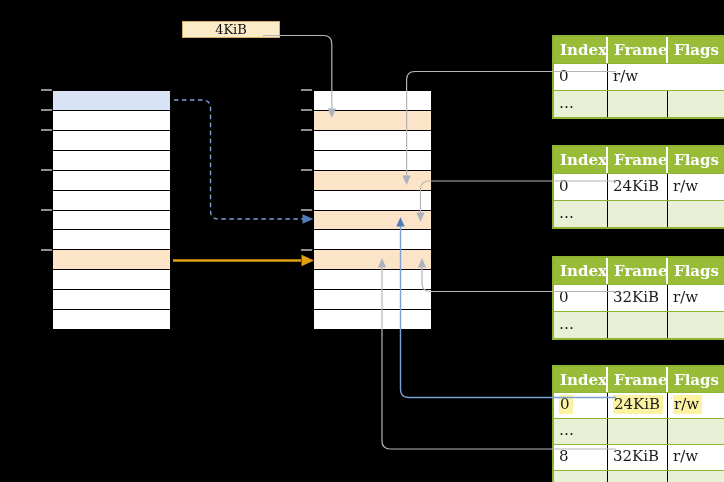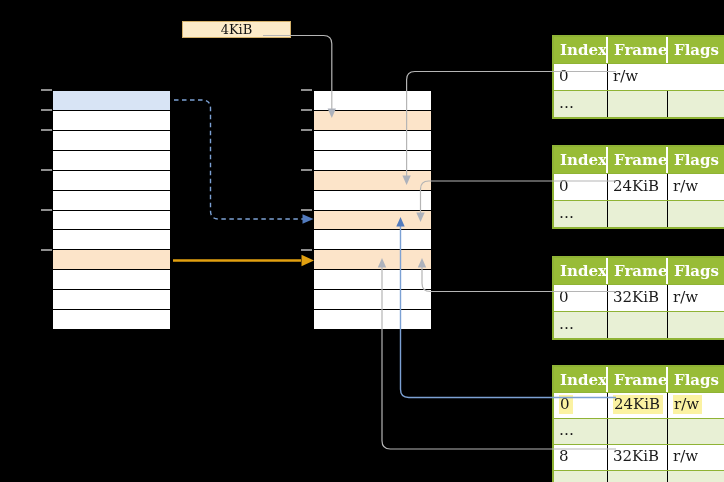--- a/index.html
+++ b/index.html
@@ -12,21 +12,21 @@
     position:absolute;top:90px;width:119px;height:240px;background:#fff;
     border:1px solid #000;box-sizing:border-box;display:flex;flex-direction:column;
   }
   .btable .brow{flex:1;border-bottom:1px solid #000;}
   .btable .brow:last-child{border-bottom:none;}
   .brow.peach{background:var(--peach,#FCE4C9);}
   .brow.bluerow{background:var(--blue-row,#D8E4F5);}
   .tick{position:absolute;width:11px;height:2px;background:var(--tick-gray,#8E8E8E);}
   
   .pagesize{
-    position:absolute;left:182px;top:21px;width:109px;height:17px;box-sizing:border-box;
+    position:absolute;left:182px;top:21px;width:98px;height:17px;box-sizing:border-box;
     background:var(--cream,#FCEBC9);border:1px solid var(--cream-border,#D3B06A);
     font-size:13px;line-height:15px;text-align:center;color:#111;
   }
   
   .stable{
     position:absolute;left:552px;width:181px;box-sizing:border-box;
     border:2px solid var(--border-green,#8FB335);background:#fff;margin-top:15px;
   }
   .sth{display:flex;height:26px;background:var(--header-green,#98BC37);}
   .sth .cell{

